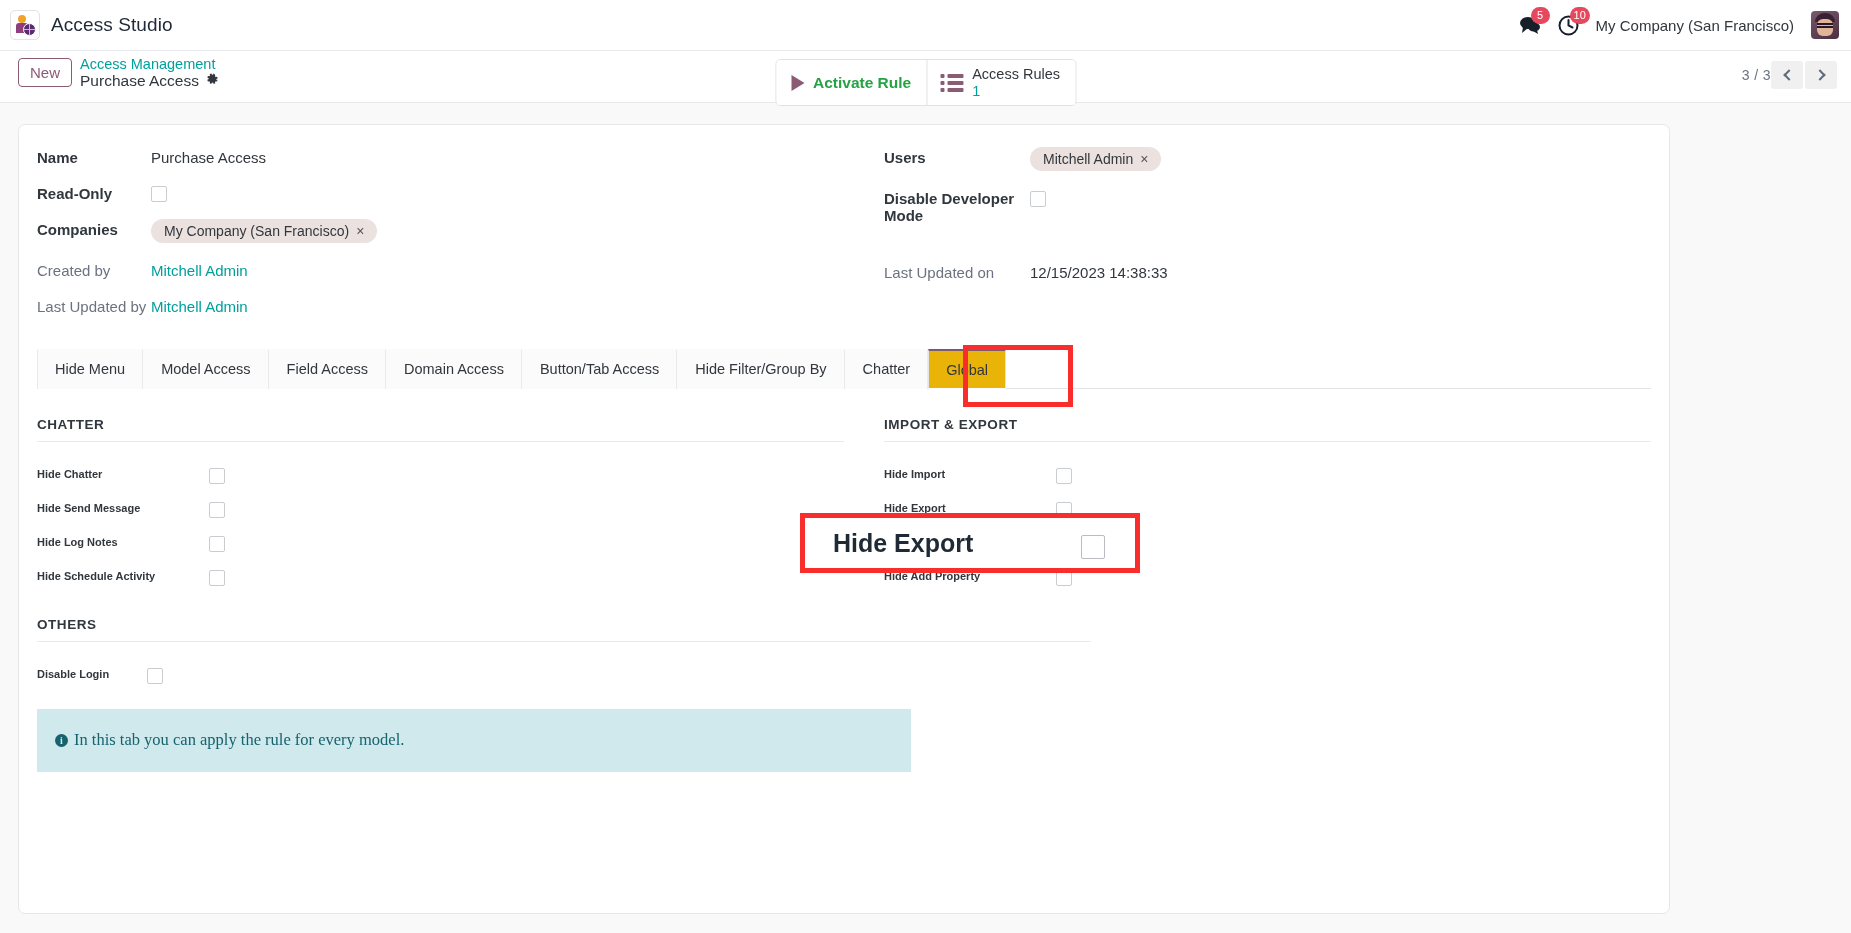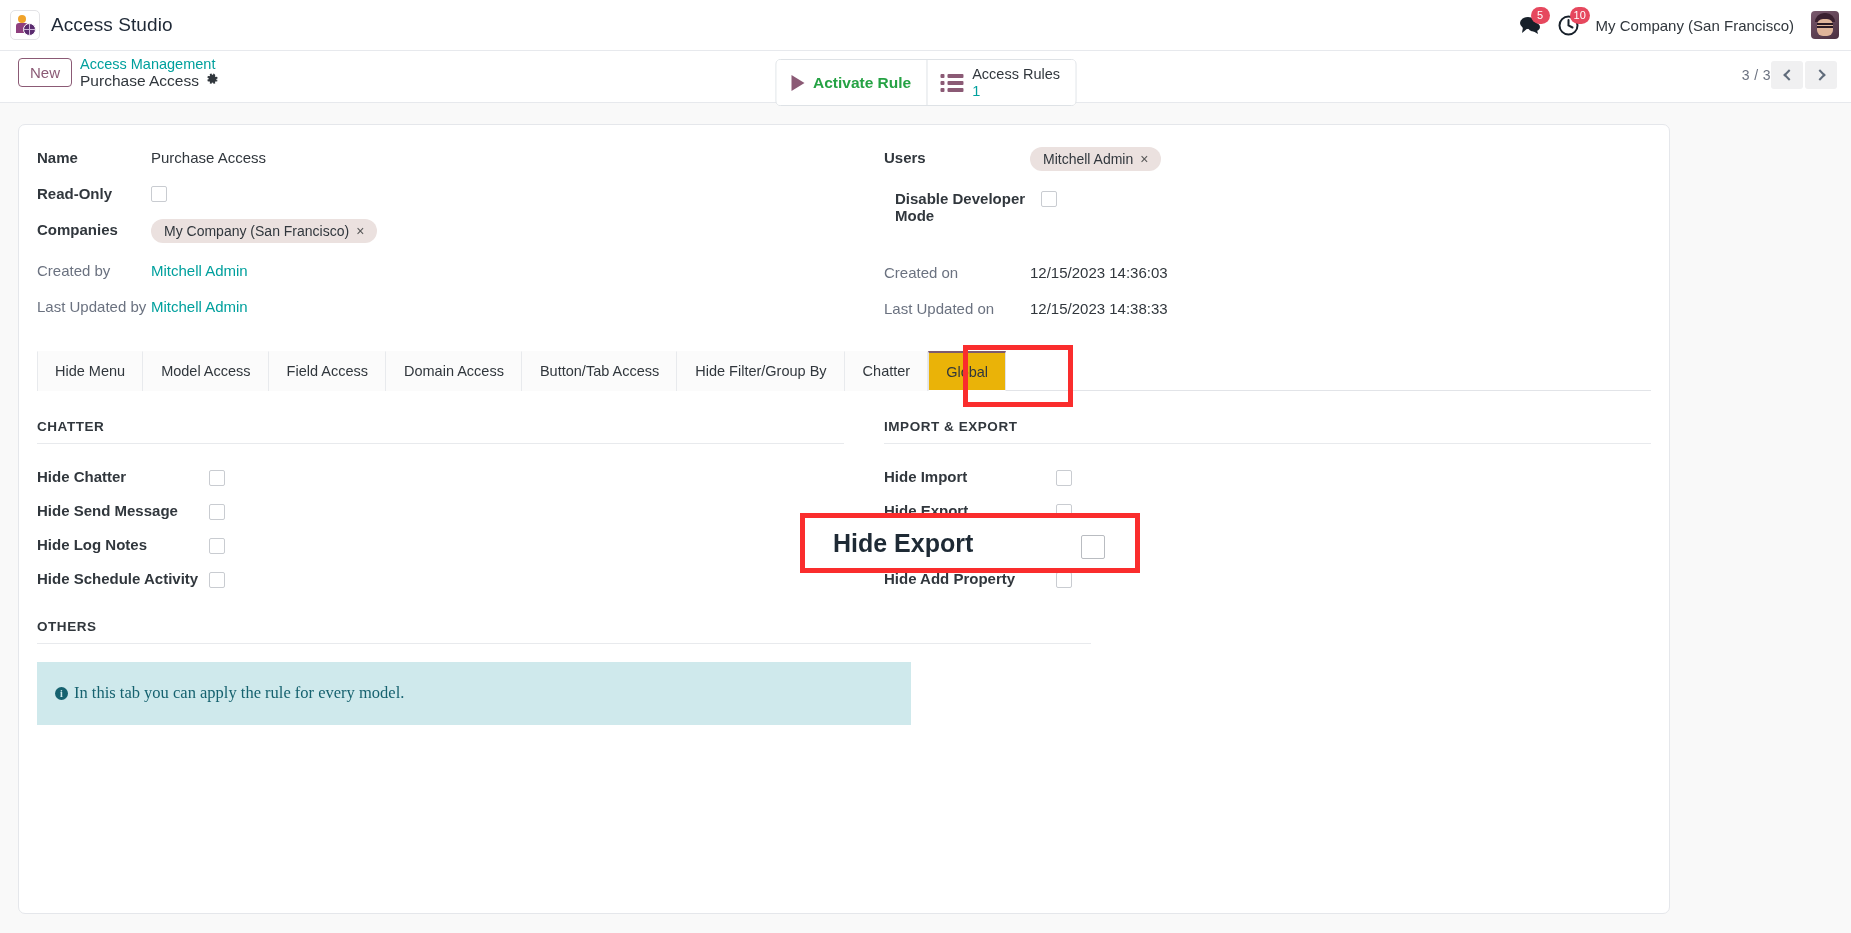--- a/index.html
+++ b/index.html
@@ -263,21 +263,21 @@
   .pane-col.right { padding-left: 40px; }
   .section-title {
     font-size: 13.5px; font-weight: bold;
     color: #31373d; letter-spacing: .55px;
     padding-bottom: 9px;
     border-bottom: 1px solid #e8eaed;
     margin-bottom: 15px;
   }
   .crow { display: flex; align-items: center; height: 34px; }
   .clabel {
-    font-size: 15px; font-weight: bold; color: #31373d;
+    font-size: 11px; font-weight: bold; color: #31373d;
     width: 172px; flex: none;
   }
 
   .others-wrap { padding: 24px 18px 0 18px; width: 1090px; }
   .others-row { display: flex; align-items: center; height: 34px; }
   .others-row .clabel { width: 110px; }
 
   .alert {
     margin: 18px 18px 0 18px;
     width: 874px;
@@ -471,29 +471,25 @@
       <div class="col right">
 
         <div class="frow">
           <div class="flabel">Users</div>
           <div class="tag">
             <span>Mitchell Admin</span>
             <span class="x">×</span>
           </div>
         </div>
 
-        <div class="frow" style="margin-bottom:38px;margin-left:11px;">
+        <div class="frow" style="margin-bottom:38px;">
           <div class="flabel">Disable Developer Mode</div>
           <div class="cb"></div>
         </div>
 
-        <div class="frow">
-          <div class="flabel muted">Created on</div>
-          <div class="fvalue">12/15/2023 14:36:03</div>
-        </div>
 
         <div class="frow">
           <div class="flabel muted">Last Updated on</div>
           <div class="fvalue">12/15/2023 14:38:33</div>
         </div>
       </div>
     </div>
 
     <div class="tabs">
       <div class="tab">Hide Menu</div>
@@ -545,20 +541,24 @@
         </div>
         <div class="crow">
           <div class="clabel">Hide Add Property</div>
           <div class="cb"></div>
         </div>
       </div>
     </div>
 
     <div class="others-wrap">
       <div class="section-title">OTHERS</div>
+      <div class="others-row">
+        <div class="clabel">Disable Login</div>
+        <div class="cb"></div>
+      </div>
     </div>
 
     <div class="alert">
       <div>
         <span class="info-dot">i</span><span>In this tab you can apply the rule for every model.</span>
       </div>
     </div>
 
   </div>
 

